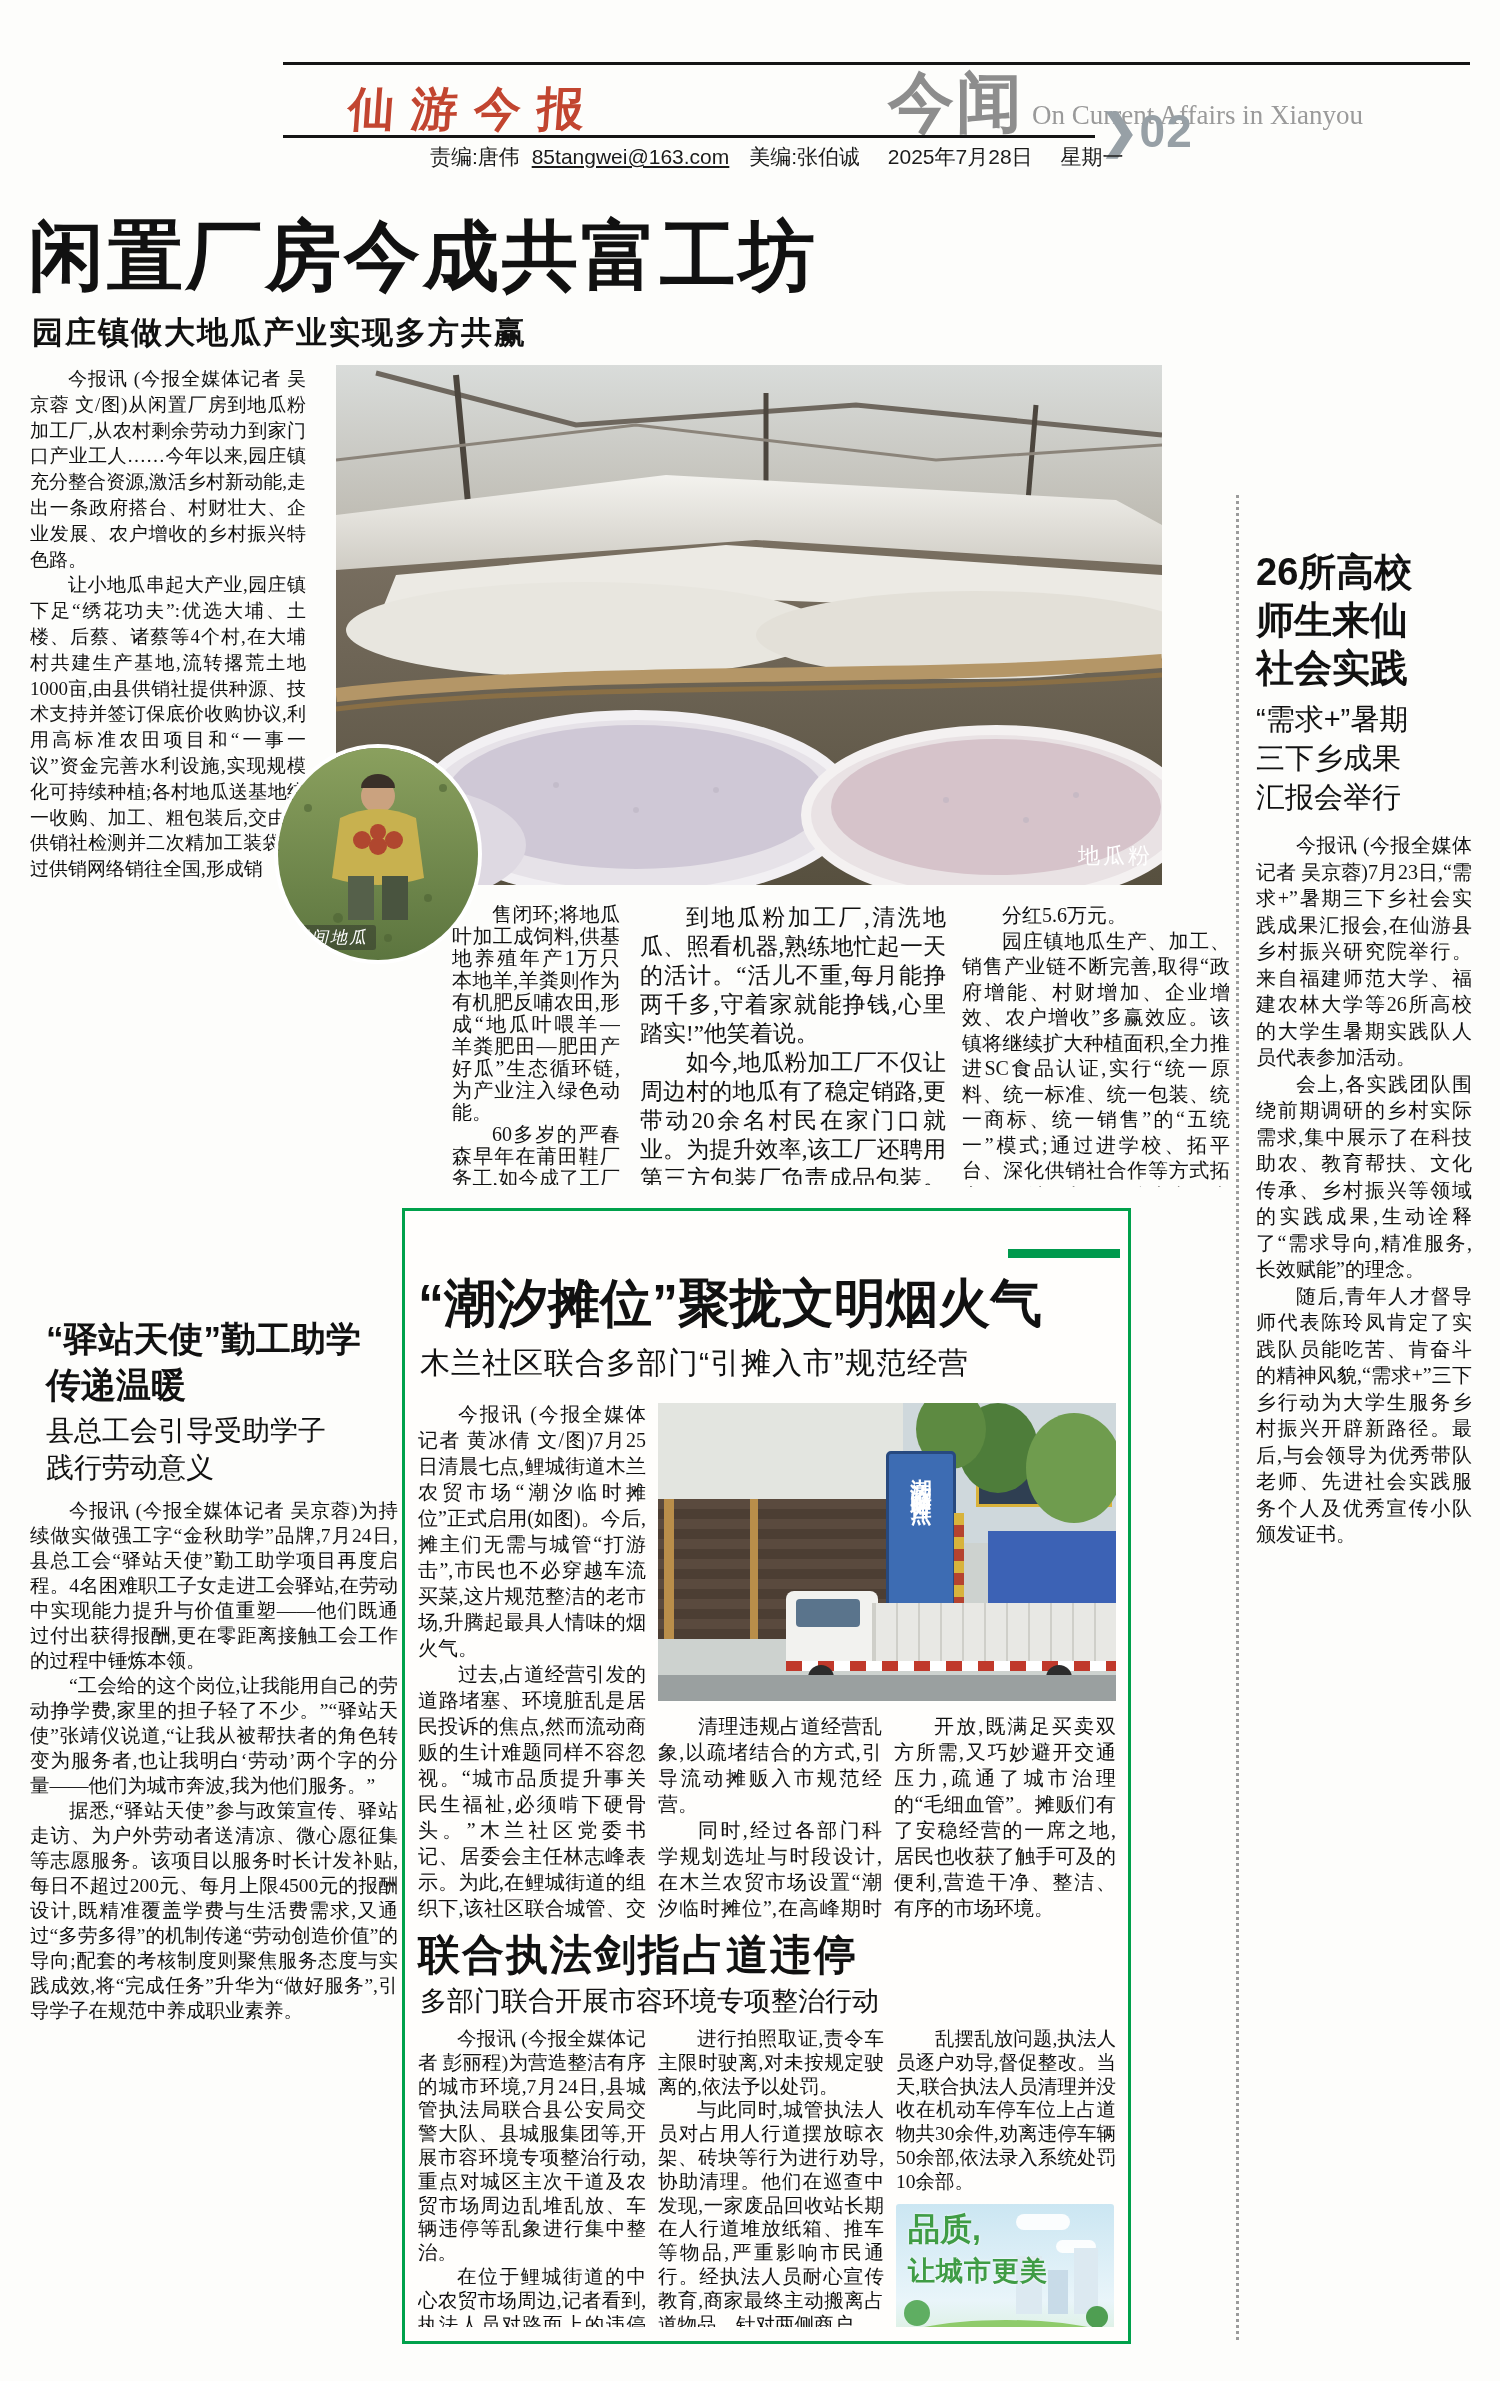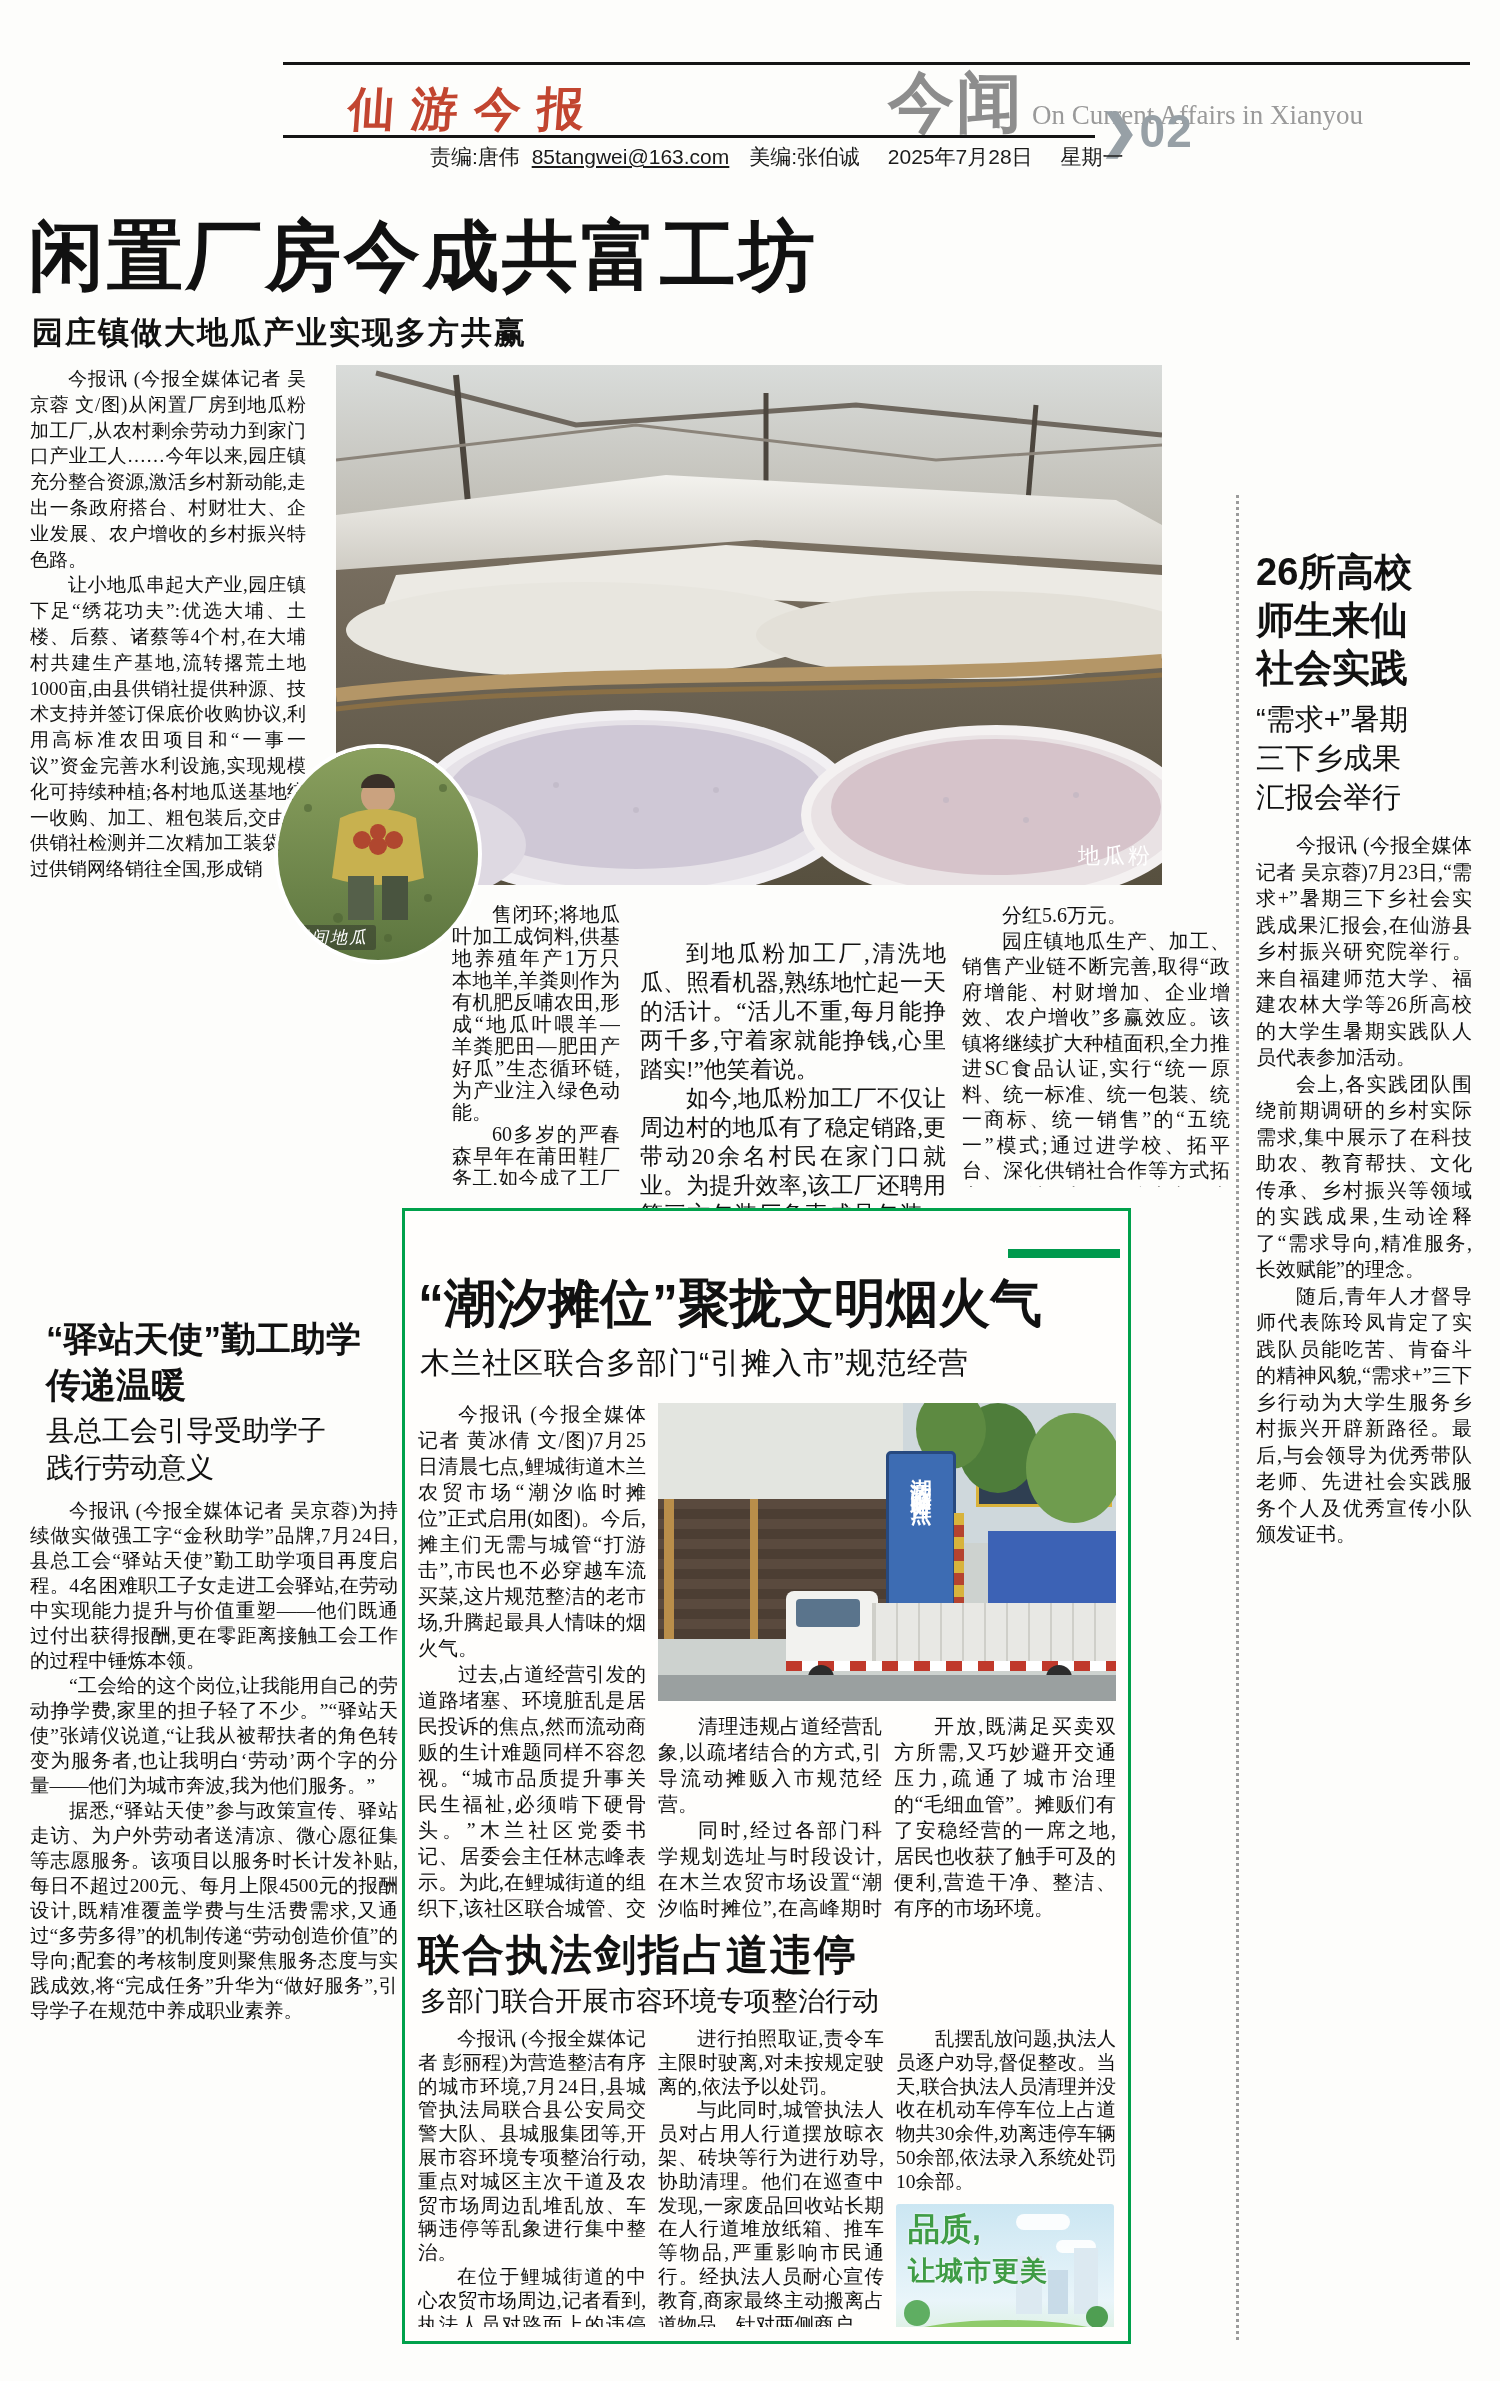--- a/index.html
+++ b/index.html
@@ -28,21 +28,21 @@
        font-family:"Liberation Sans",sans-serif;letter-spacing:3px;white-space:nowrap;}
   .lead-sub{position:absolute;left:32px;top:312px;font-size:31px;font-weight:600;
        font-family:"Liberation Sans",sans-serif;letter-spacing:2px;}
   .lead-col1{left:30px;top:366px;width:276px;height:820px;font-size:19px;line-height:25.8px;}
   .lead-photo{left:336px;top:365px;width:826px;height:520px;background:#3b82f6;overflow:hidden;}
   .inset{left:278px;top:748px;width:200px;height:212px;border-radius:50%;overflow:hidden;
        box-shadow:0 0 0 4px #fff;}
   .inset-cap{position:absolute;left:6px;bottom:10px;background:rgba(40,40,40,.45);color:#fff;
        font-size:17px;font-style:italic;padding:1px 8px;border-radius:3px;letter-spacing:2px;}
   .colA{left:452px;top:903px;width:168px;height:282px;font-size:20px;line-height:22px;}
-  .colB{left:640px;top:903px;width:306px;height:282px;font-size:23px;line-height:29px;margin-top:36px;}
+  .colB{left:640px;top:903px;width:306px;height:282px;font-size:23px;line-height:29px;}
   .colC{left:962px;top:903px;width:268px;height:284px;font-size:20px;line-height:25.5px;}
   
   .dotline{position:absolute;left:1236px;top:495px;height:1845px;border-left:3px dotted #9b9b9b;}
   .sb-title{position:absolute;left:1256px;top:548px;font-size:38px;font-weight:800;line-height:48px;
        font-family:Liberation Sans, sans-serif;}
   .sb-sub{position:absolute;left:1256px;top:700px;font-size:29px;font-weight:500;line-height:39px;
        font-family:"Liberation Sans",sans-serif;}
   .sb-body{left:1256px;top:832px;width:216px;height:1508px;font-size:20px;line-height:26.5px;}
   
   .greenbox{position:absolute;left:402px;top:1208px;width:723px;height:1130px;

